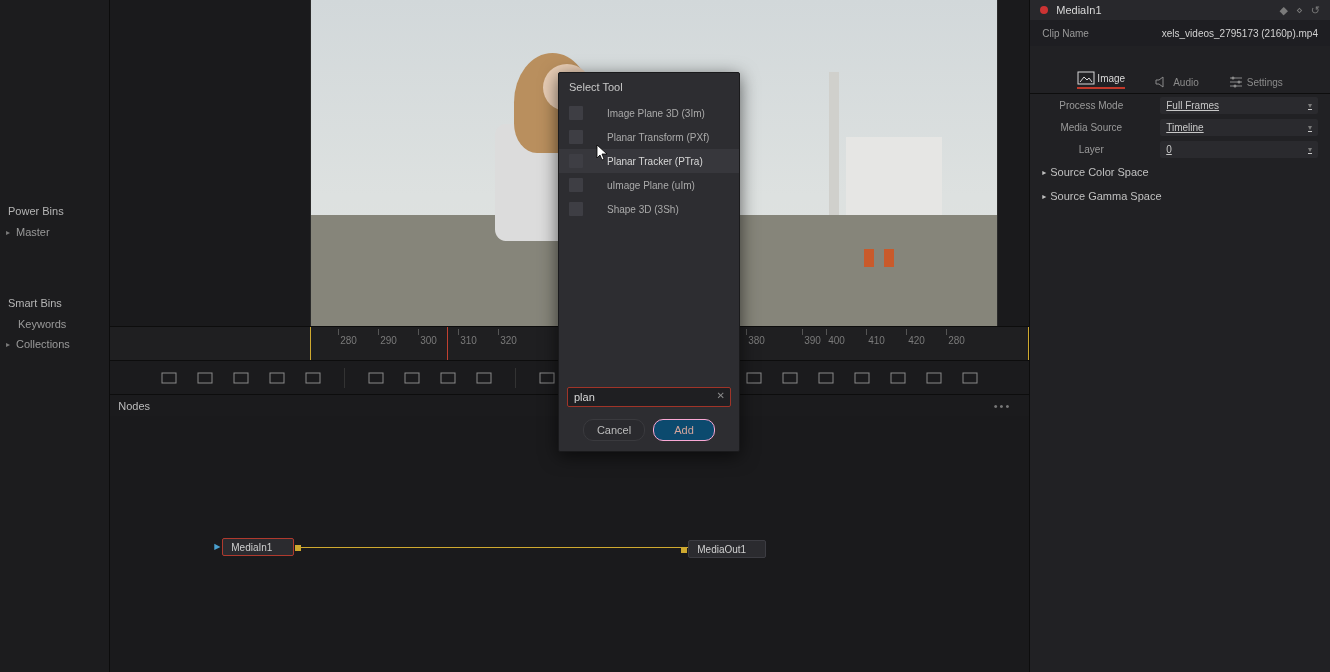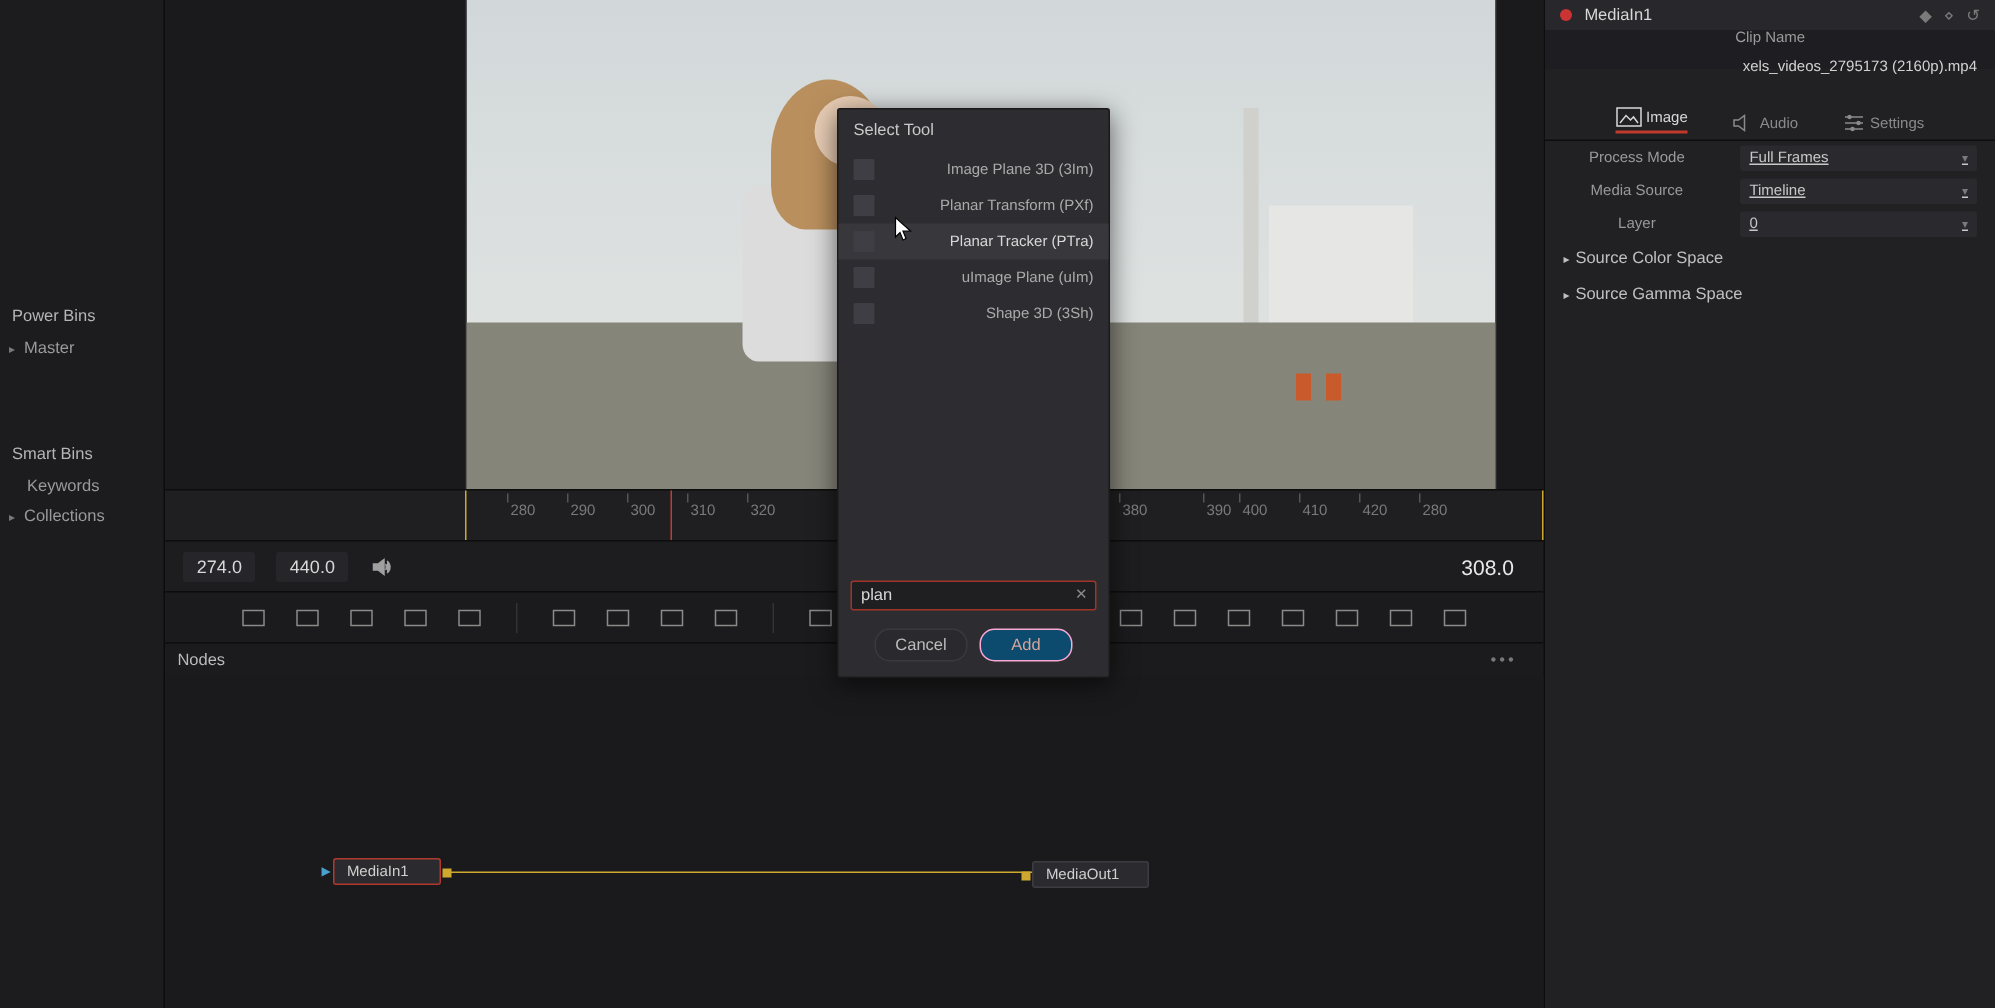--- a/index.html
+++ b/index.html
@@ -62,39 +62,39 @@
 .node-port { position: absolute; width: 6px; height: 6px; background: #cfa92f; top: 6px; }
 .wire { position: absolute; height: 1px; background: #cfa92f; }
 
 
 .right-panel { width: 322px; background: #212124; border-left: 1px solid #0d0d0d; display: flex; flex-direction: column; font-size: 11px; }
 .insp-title { height: 20px; background: #28282c; display: flex; align-items: center; padding: 0 10px; gap: 8px; }
 .insp-title .dot { width: 8px; height: 8px; background: #c33; border-radius: 50%; }
 .insp-title .name { color: #d8d8d8; font-weight: 500; }
 .insp-title .right-icons { margin-left: auto; display: flex; gap: 8px; color: #7a7a7a; }
 .insp-row { height: 26px; display: flex; align-items: center; padding: 0 12px; gap: 8px; }
-.insp-row.clip { background: #1e1e22; flex-direction: column; }
+.insp-row.clip { background: #1e1e22; }
 .insp-label { color: #9a9a9a; font-size: 10px; }
 .insp-value { color: #d2d2d2; font-size: 10px; }
 .tabs { height: 48px; display: flex; justify-content: center; align-items: flex-end; gap: 28px; border-bottom: 1px solid #0d0d0d; padding-bottom: 4px; }
 .tab { display: flex; align-items: center; gap: 2px; color: #8a8a8a; font-size: 10px; cursor: pointer; }
 .tab.active { color: #d8d8d8; border-bottom: 2px solid #c0392b; padding-bottom: 2px; }
 .tab .ticon { width: 18px; height: 14px; }
 .form-row { height: 22px; display: flex; align-items: center; padding: 0 12px 0 0; }
 .form-row .flabel { width: 130px; text-align: center; color: #9a9a9a; font-size: 10px; padding-right: 8px; }
 .form-row .fvalue { flex: 1; background: #2a2a2e; color: #c8c8c8; font-size: 10px; padding: 3px 6px; border-radius: 2px; display: flex; align-items: center; justify-content: space-between; text-decoration: underline; }
 .chev { font-size: 8px; color: #7a7a7a; }
 .collapse-row { height: 24px; display: flex; align-items: center; padding: 0 12px; color: #c0c0c0; font-size: 11px; cursor: pointer; gap: 4px; }
 .collapse-row .arrow { font-size: 8px; }
 
 
 .dialog { position: absolute; left: 558px; top: 72px; width: 182px; background: #2d2d31; border: 1px solid #1a1a1c; box-shadow: 0 4px 18px rgba(0,0,0,.6); border-radius: 2px; z-index: 100; }
 .dialog-title { padding: 8px 10px; color: #c8c8c8; font-size: 11px; }
 .tool-list { min-height: 280px; }
-.tool-item { display: flex; align-items: center; padding: 5px 10px; gap: 4px; color: #aaa; font-size: 10px; cursor: pointer; justify-content: space-between; }
+.tool-item { display: flex; align-items: center; padding: 5px 10px; gap: 24px; color: #aaa; font-size: 10px; cursor: pointer; }
 .tool-item:hover, .tool-item.hl { background: #37373c; color: #d8d8d8; }
 .tool-icon { width: 14px; height: 14px; background: #3e3e44; border-radius: 1px; flex-shrink: 0; }
 .dialog-input { margin: 6px 8px; }
 .dialog-input input { width: 100%; background: #1f1f22; border: 1px solid #a03428; color: #d8d8d8; font-size: 11px; padding: 3px 18px 3px 6px; border-radius: 2px; outline: none; }
 .dialog-input { position: relative; }
 .dialog-input .clear { position: absolute; right: 6px; top: 3px; color: #8a8a8a; font-size: 10px; cursor: pointer; }
 .dialog-buttons { display: flex; gap: 8px; padding: 6px 24px 10px; }
 .dbtn { flex: 1; text-align: center; padding: 4px 0; font-size: 11px; border-radius: 10px; cursor: pointer; }
 .dbtn.cancel { background: #2a2a2e; border: 1px solid #3a3a3e; color: #bcbcbc; }
 .dbtn.add { background: #0c4a6e; border: 1px solid #f9a8d4; color: #d4a59c; }
@@ -158,29 +158,20 @@
           <span class="tick" style="left: 190px;">320</span>
           <span class="tick" style="left: 438px;">380</span>
           <span class="tick" style="left: 494px;">390</span>
           <span class="tick" style="left: 518px;">400</span>
           <span class="tick" style="left: 558px;">410</span>
           <span class="tick" style="left: 598px;">420</span>
           <span class="tick" style="left: 638px;">280</span>
         </div>
     </div>
 
-    <div class="transport">
-      <div class="tval">274.0</div>
-      <div class="tval">440.0</div>
-      <svg class="tvol" viewBox="0 0 16 16">
-          <path fill="#a0a0a0" d="M3 6h3l4-3v10l-4-3H3zM12 4a5 5 0 010 8M11 6a3 3 0 010 4" stroke="#a0a0a0"></path>
-        </svg>
-      <div class="spacer"></div>
-      <div class="tcurrent">308.0</div>
-    </div>
 
     <div class="toolshelf" id="tool-shelf">
         <div>
           <svg class="shelf-icon" viewBox="0 0 18 16">
             <rect x="2" y="3" width="14" height="10" stroke="#8a8a8a" fill="none"></rect>
           </svg>
         </div>
         <div>
           <svg class="shelf-icon" viewBox="0 0 18 16">
             <rect x="2" y="3" width="14" height="10" stroke="#8a8a8a" fill="none"></rect>

